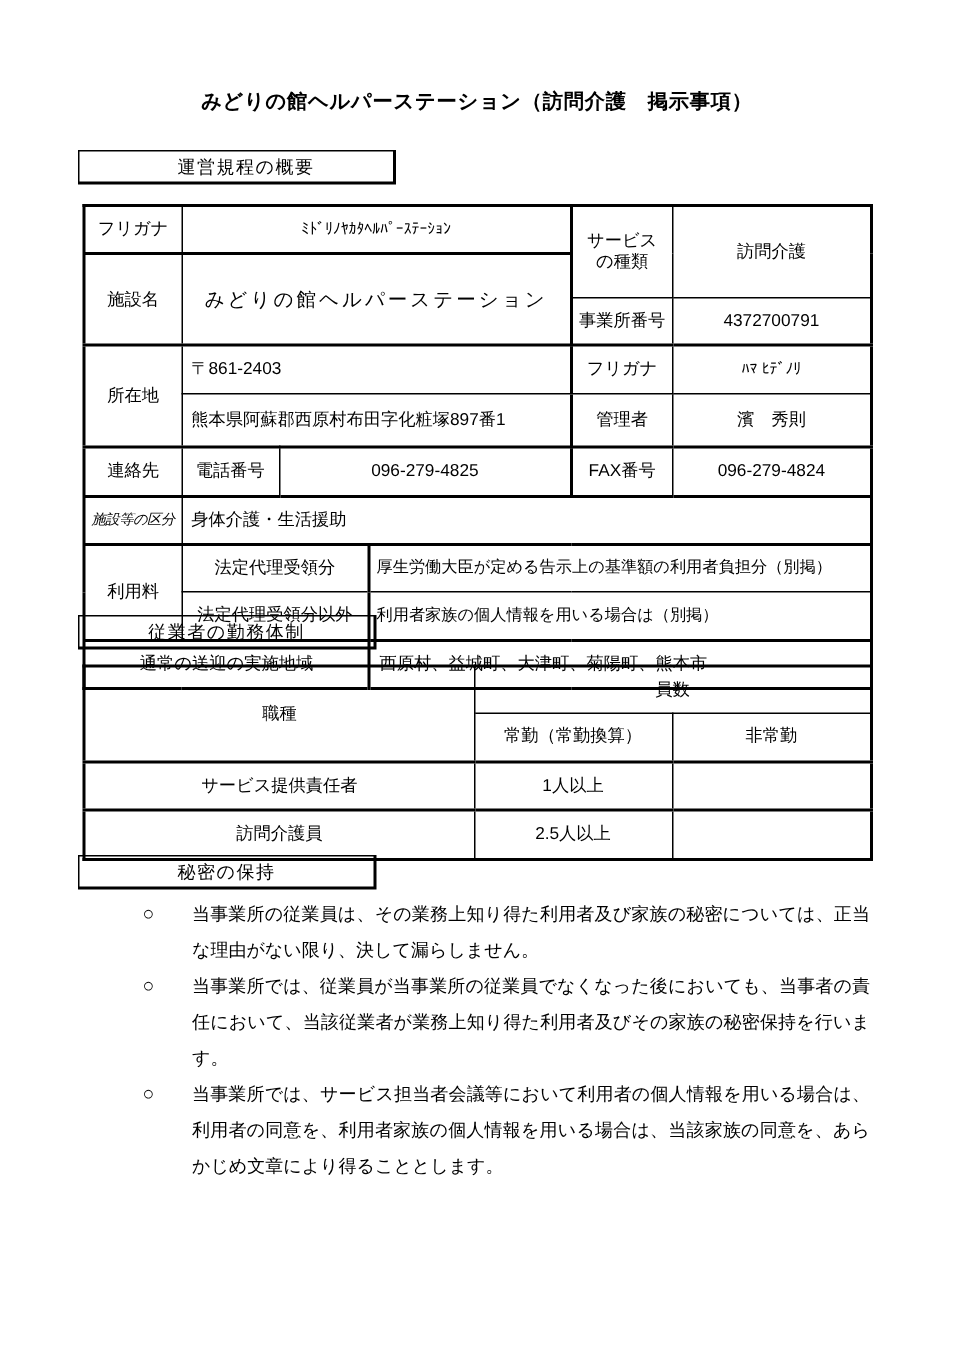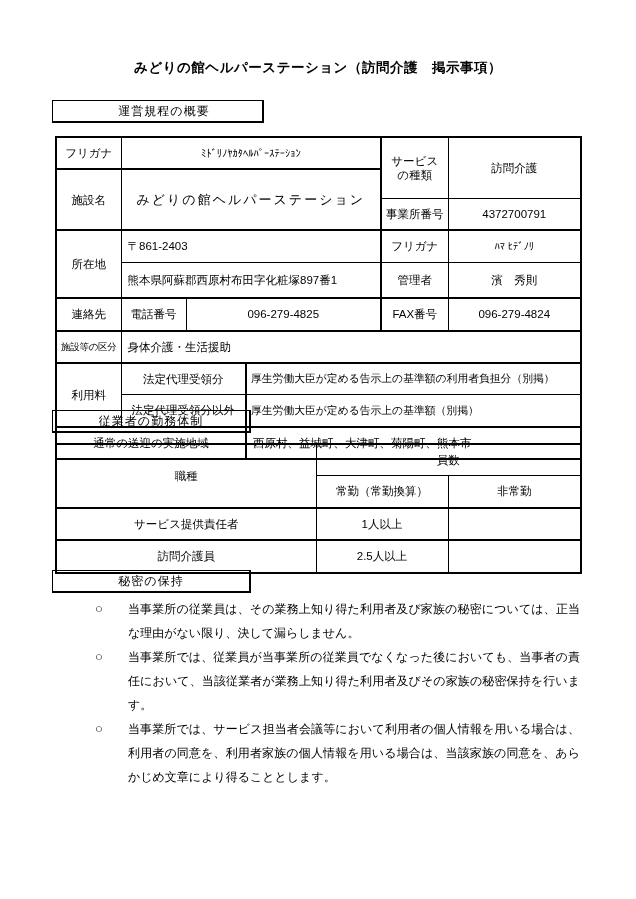--- a/index.html
+++ b/index.html
@@ -25,21 +25,21 @@
   .t1{top:136px;width:525px;font-size:11.5px;}
   .t2{top:443px;width:525px;font-size:11.5px;}
   td{
     border:1px solid #000;text-align:center;vertical-align:middle;
     padding:8px 3px;overflow:hidden;line-height:1.25;
   }
   .t1,.t2{border:2px solid #000;}
   .bb2{border-bottom-width:2px !important;}
   .br2{border-right-width:2px !important;}
   .left{text-align:left;padding-left:6px;}
-  .small{font-size:9.5px;padding:0 1px;letter-spacing:-0.3px;}
+  .small{font-size:9.5px;padding:0 1px;letter-spacing:-0.3px;font-style:italic;}
   .kana{font-size:10.5px;}
   .fname{font-size:13px;letter-spacing:2px;}
   .svc{padding:0 6px;}
   .fee-desc{font-size:10.8px;white-space:nowrap;padding-left:4px;}
   .bullets{position:absolute;left:95px;top:597px;width:490px;}
   .bullet{display:flex;align-items:flex-start;}
   .bullet .marker{
     flex:none;width:33px;font-size:13px;line-height:24px;
   }
   .bullet p{
@@ -102,21 +102,21 @@
     <td class="bb2 small">施設等の区分</td>
     <td class="bb2 left" colspan="5">身体介護・生活援助</td>
   </tr>
   <tr style="height:28px">
     <td class="bb2" rowspan="2">利用料</td>
     <td class="br2" colspan="2">法定代理受領分</td>
     <td class="left fee-desc" colspan="3">厚生労働大臣が定める告示上の基準額の利用者負担分（別掲）</td>
   </tr>
   <tr style="height:16px">
     <td class="bb2 br2" colspan="2">法定代理受領分以外</td>
-    <td class="bb2 left fee-desc" colspan="3">厚生労働大臣が定める告示上の基準額（別掲）</td>
+    <td class="bb2 left fee-desc" colspan="3">利用者家族の個人情報を用いる場合は（別掲）</td>
   </tr>
   <tr style="height:22px">
     <td class="br2" colspan="3">通常の送迎の実施地域</td>
     <td class="left" colspan="3">西原村、益城町、大津町、菊陽町、熊本市</td>
   </tr>
 </tbody>
   </table>
 
 <div class="sec-box sec2">
   <span>従業者の勤務体制</span>

